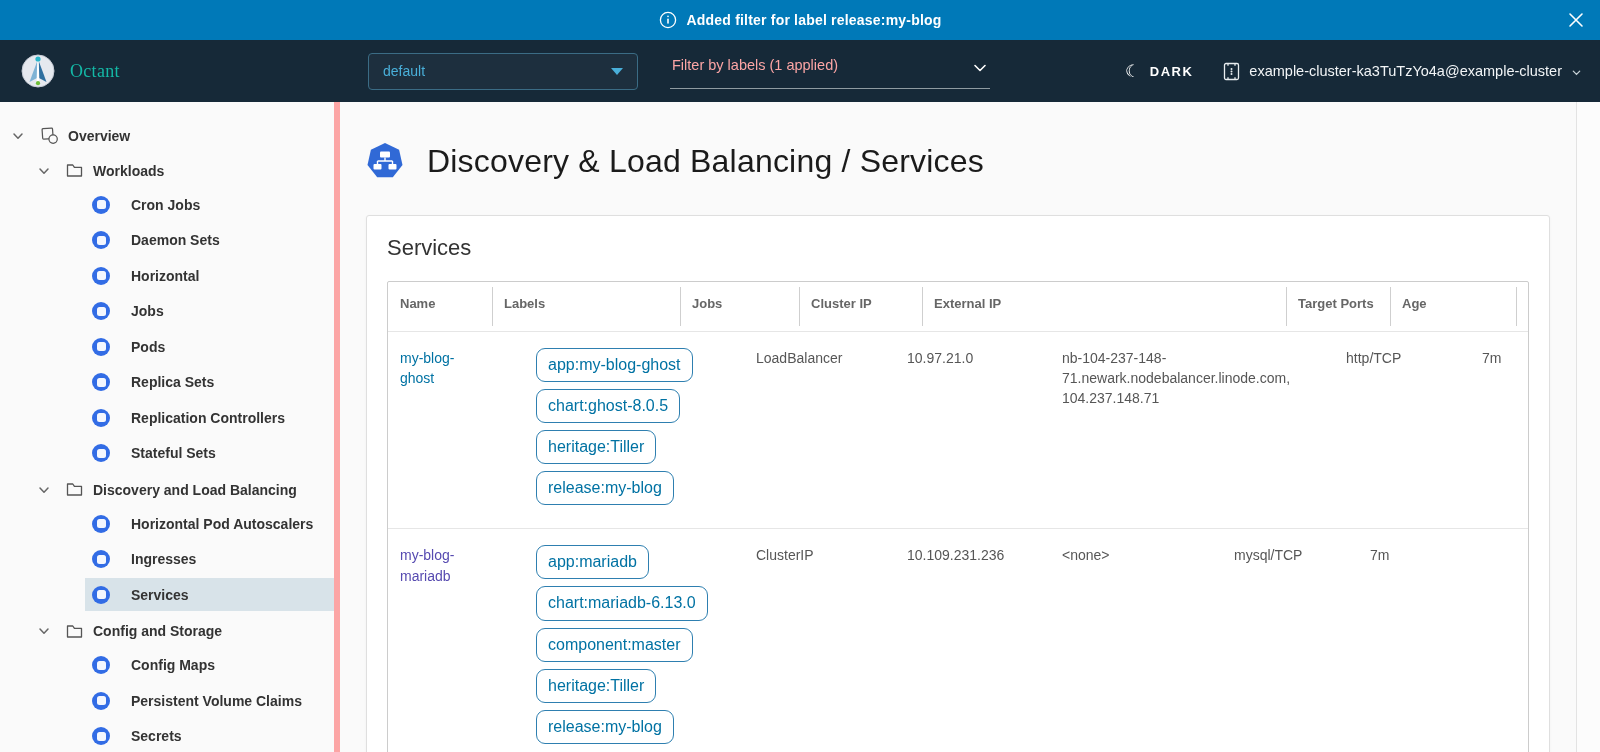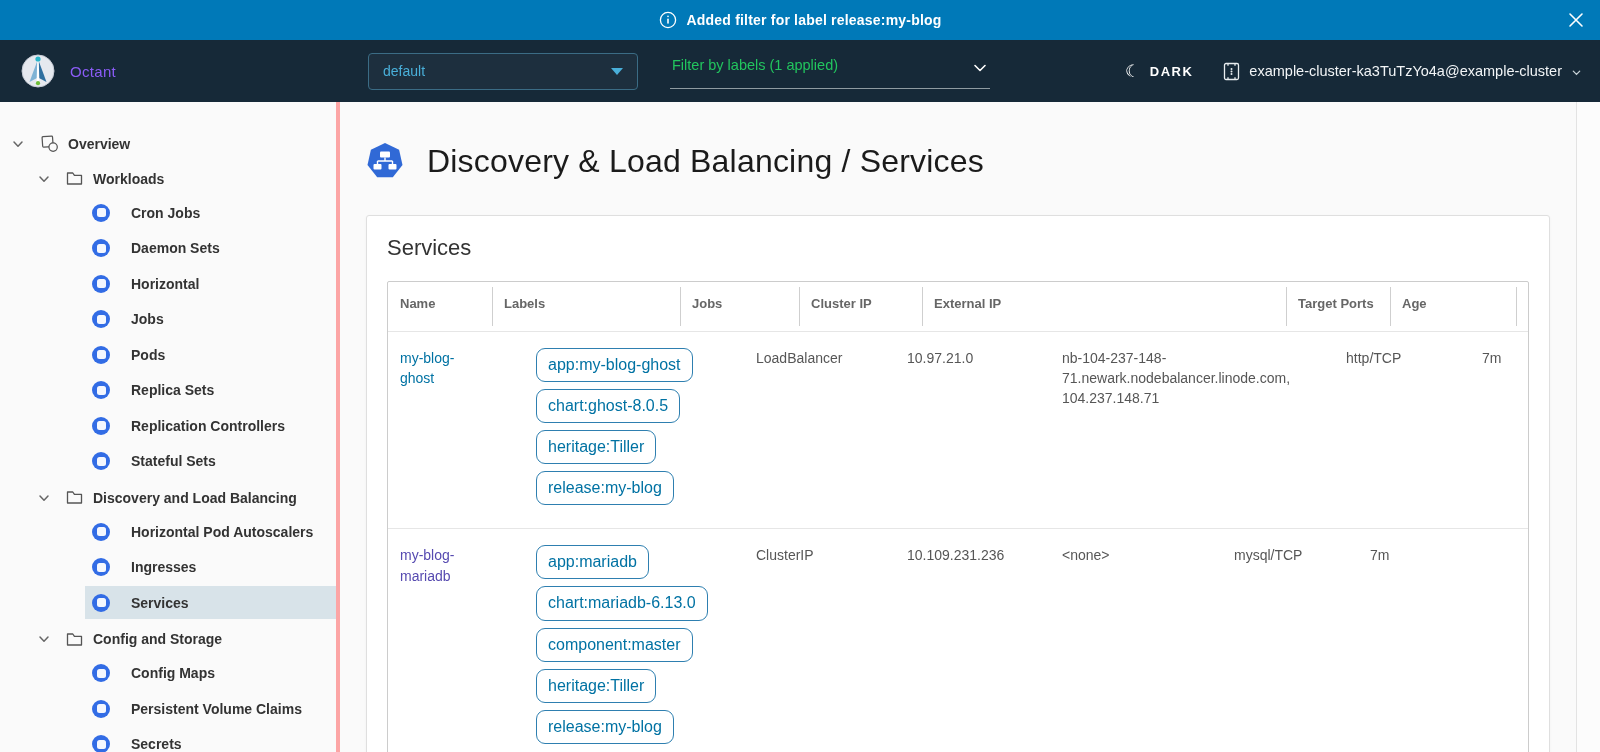--- a/index.html
+++ b/index.html
@@ -15,40 +15,40 @@
     display:flex; align-items:center; justify-content:center;
     position:relative; font-size:14px; font-weight:600; letter-spacing:.2px;
   }
   .banner-inner { display:flex; align-items:center; gap:10px; }
   .banner-close { position:absolute; right:14px; top:10px; cursor:pointer; display:flex; }
   
   .app-header {
     height:62px; background:#162938; display:flex; align-items:center;
   }
   .brand { width:340px; display:flex; align-items:center; gap:14px; padding-left:20px; flex:none; }
-  .brand-name { color:#8b5cf6; font-size:15px; letter-spacing:.3px; }
+  .brand-name { color:#14b8a6; font-size:18px; letter-spacing:.3px;font-family:Liberation Serif, serif; }
   .ns-select {
     width:270px; height:37px; margin-left:28px; flex:none;
     border:1px solid #3b6c85; border-radius:4px; background:rgba(255,255,255,.03);
     display:flex; align-items:center; justify-content:space-between;
     padding:0 14px; color:#49afd9; font-size:14px; cursor:pointer;
   }
   .ns-caret { width:0; height:0; border-left:6px solid transparent; border-right:6px solid transparent; border-top:7px solid #49afd9; }
   .label-filter {
     width:320px; height:36px; margin-left:32px; flex:none;
     border-bottom:1px solid #8f9ba1; display:flex; align-items:flex-start; justify-content:space-between;
-    padding:4px 2px 0 2px; color:#22c55e; font-size:14.5px; cursor:pointer;
+    padding:4px 2px 0 2px; color:#fca5a5; font-size:14.5px; cursor:pointer;
   }
   .header-right { margin-left:auto; display:flex; align-items:center; gap:30px; padding-right:18px; }
   .dark-toggle { display:flex; align-items:center; gap:8px; color:#fff; font-size:13px; font-weight:700; letter-spacing:1.5px; cursor:pointer; }
   .moon { font-size:17px; font-weight:400; transform:rotate(0deg); }
   .cluster-select { display:flex; align-items:center; gap:9px; color:#f2f5f7; font-size:14.5px; cursor:pointer; }
   
   .page-body { display:flex; height:650px; }
-  .sidebar { width:340px; flex:none; background:#fafafa; border-right:4px solid #fca5a5; padding-top:24px; overflow:hidden;text-align:center; }
+  .sidebar { width:340px; flex:none; background:#fafafa; border-right:6px solid #fca5a5; padding-top:16px; overflow:hidden;text-align:center; }
   .tree-row { height:35px; display:flex; align-items:center; font-size:14px; color:#333; cursor:pointer; }
   .row-l0 { padding-left:11px; font-weight:700; }
   .row-l0 .node-icon { margin-left:15px; }
   .row-l0 .node-label { margin-left:9px; }
   .row-l1 { padding-left:37px; font-weight:700; }
   .row-l1 .node-icon { margin-left:15px; }
   .row-l1 .node-label { margin-left:10px; }
   .leaf { margin-left:85px; padding-left:7px; height:33px; margin-bottom:2.5px; display:flex; align-items:center; gap:21px; font-weight:700; }
   .leaf.active { background:#d8e3e9; }
   .k8s-icon { width:18px; height:18px; border-radius:50%; background:#326ce5; position:relative; flex:none; }

